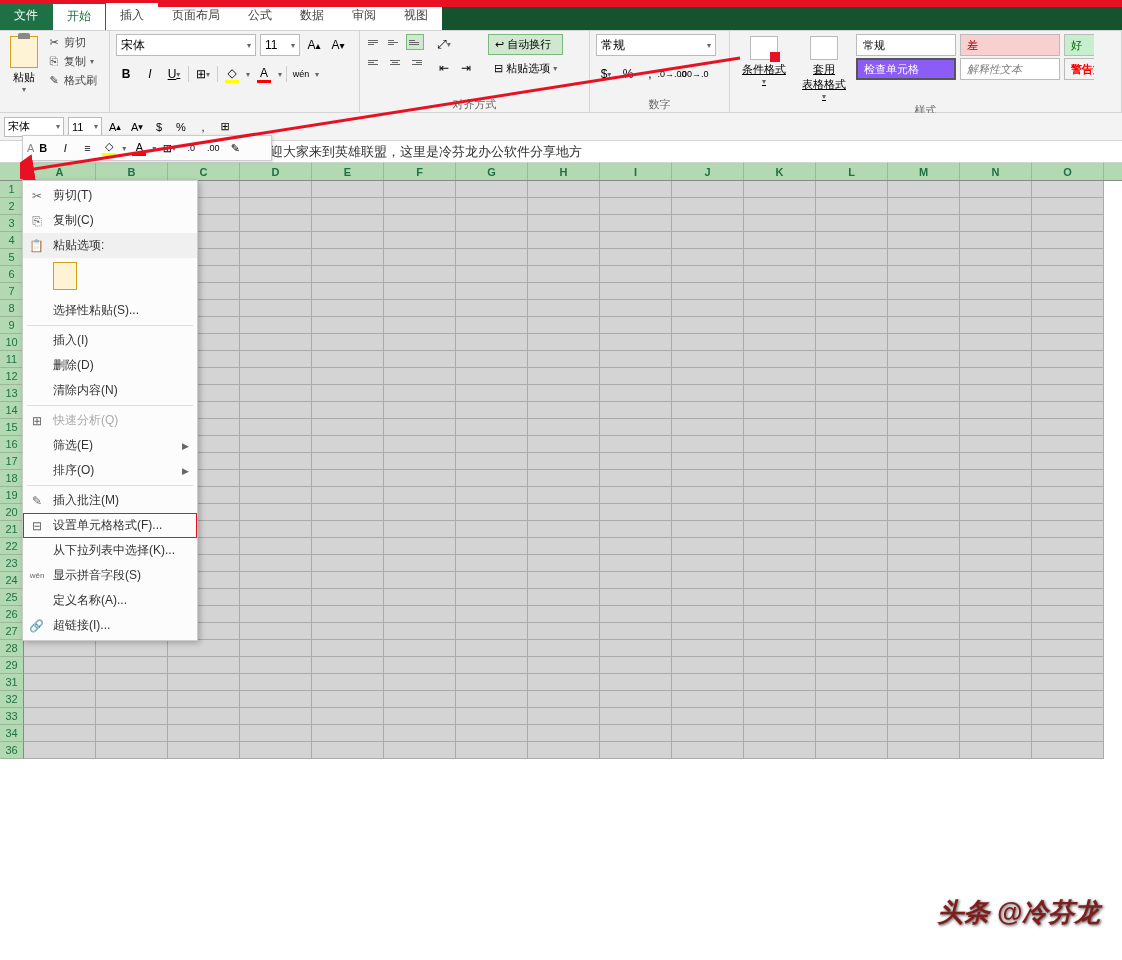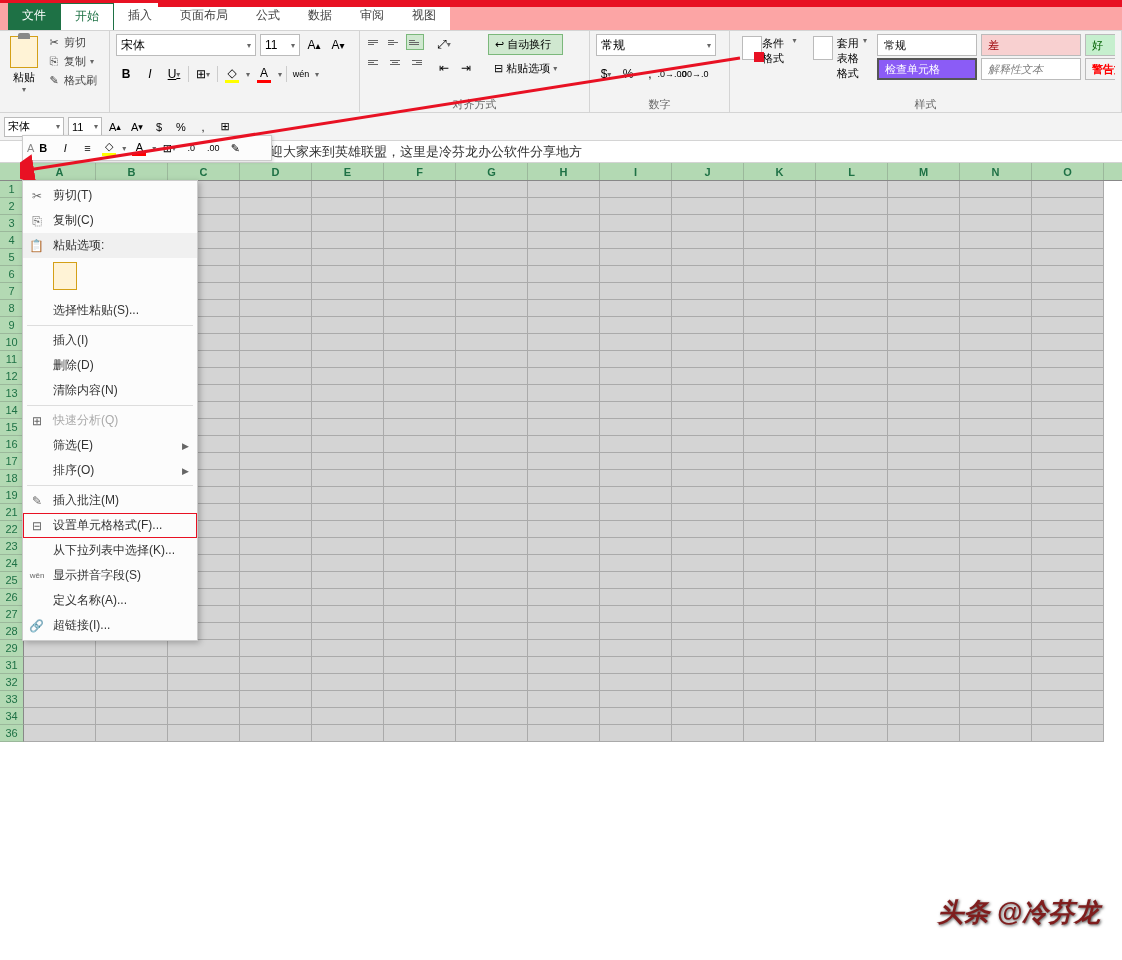--- a/index.html
+++ b/index.html
@@ -3,21 +3,21 @@
 <meta charset="utf-8">
 <style>
 * { margin: 0; padding: 0; box-sizing: border-box; font-family: "Microsoft YaHei", Arial, sans-serif; }
 body { background: #fff; width: 1122px; height: 960px; overflow: hidden; position: relative; }
 
 
 .top-red { height: 3px; background: #e81123; }
 .red-stripe { position: absolute; top: 3px; left: 158px; right: 0; height: 4px; background: #e81123; }
 
 
-.tabs { display: flex; background: #fca5a5; border-bottom: 1px solid #d4d4d4; height: 28px; padding-left: 8px; }
+.tabs { display: flex; background: #14532d; border-bottom: 1px solid #d4d4d4; height: 28px; }
 .tab { padding: 4px 14px; font-size: 12px; cursor: pointer; color: #444; background: #fff; }
 .tab.file { background: #1e7145; color: #fff; }
 .tab.active { border: 1px solid #1e7145; border-bottom: none; color: #1e7145; background: #fff; }
 
 
 .ribbon { display: flex; background: #f3f3f3; border-bottom: 1px solid #d4d4d4; height: 82px; }
 .group { border-right: 1px solid #d4d4d4; padding: 3px 6px 1px 6px; display: flex; flex-direction: column; justify-content: space-between; }
 .group-content { display: flex; align-items: flex-start; gap: 4px; flex: 1; }
 .group-label-row { text-align: center; font-size: 11px; color: #666; height: 14px; }
 
@@ -48,21 +48,21 @@
 .line { height: 1px; background: #666; }
 .wrap-btns { display: flex; flex-direction: column; gap: 4px; }
 .wrap-btn { background: #d0e8d0; border: 1px solid #7bb87b; padding: 2px 6px; font-size: 11px; cursor: pointer; display: flex; align-items: center; gap: 3px; }
 .merge-btn { padding: 2px 6px; font-size: 11px; cursor: pointer; display: flex; align-items: center; gap: 3px; }
 
 
 .num-fmt { width: 120px; height: 22px; border: 1px solid #bbb; background: #fff; font-size: 12px; padding: 0 4px; display: flex; align-items: center; justify-content: space-between; }
 .num-btns { display: flex; gap: 2px; margin-top: 4px; }
 
 
-.style-btn { display: flex; flex-direction: row; align-items: flex-start; padding: 2px 6px; font-size: 11px; cursor: pointer; }
+.style-btn { display: flex; flex-direction: column; align-items: center; padding: 2px 6px; font-size: 11px; cursor: pointer; text-decoration: underline; }
 .style-icon { width: 28px; height: 24px; background: #fff; border: 1px solid #bbb; margin-bottom: 2px; position: relative; }
 .style-icon.cond::after { content: ''; position: absolute; right: -3px; bottom: -3px; width: 10px; height: 10px; background: #e81123; }
 .style-cells { display: flex; flex-direction: column; gap: 2px; }
 .style-cell { width: 100px; height: 22px; border: 1px solid #bbb; font-size: 11px; display: flex; align-items: center; padding: 0 6px; cursor: pointer; }
 .sc-normal { background: #fff; }
 .sc-bad { background: #f8d0d0; color: #9c0006; }
 .sc-good { background: #c6efce; color: #006100; }
 .sc-check { background: #8b5cf6; color: #fff; border: 2px solid #555; }
 .sc-expl { background: #fff; color: #7f7f7f; font-style: italic; }
 .sc-warn { color: #ff0000; font-weight: bold; }
@@ -694,20 +694,38 @@
         <div class="cell"></div>
         <div class="cell"></div>
         <div class="cell"></div>
         <div class="cell"></div>
         <div class="cell"></div>
         <div class="cell"></div>
         <div class="cell"></div>
         <div class="cell"></div>
       </div>
       <div class="row">
+        <div class="row-h">20</div>
+        <div class="cell"></div>
+        <div class="cell"></div>
+        <div class="cell"></div>
+        <div class="cell"></div>
+        <div class="cell"></div>
+        <div class="cell"></div>
+        <div class="cell"></div>
+        <div class="cell"></div>
+        <div class="cell"></div>
+        <div class="cell"></div>
+        <div class="cell"></div>
+        <div class="cell"></div>
+        <div class="cell"></div>
+        <div class="cell"></div>
+        <div class="cell"></div>
+      </div>
+      <div class="row">
         <div class="row-h">21</div>
         <div class="cell"></div>
         <div class="cell"></div>
         <div class="cell"></div>
         <div class="cell"></div>
         <div class="cell"></div>
         <div class="cell"></div>
         <div class="cell"></div>
         <div class="cell"></div>
         <div class="cell"></div>

